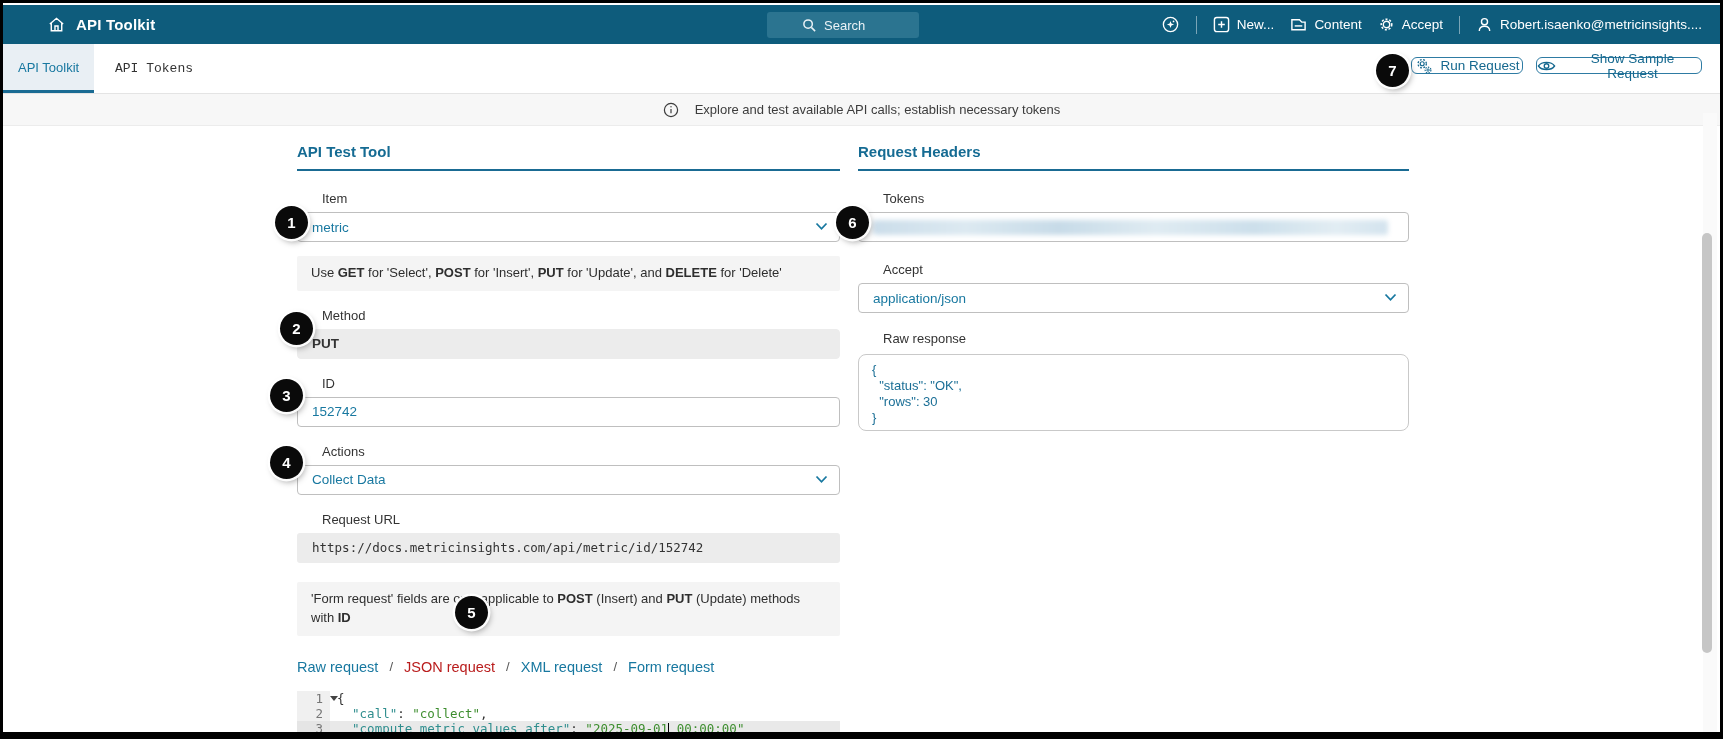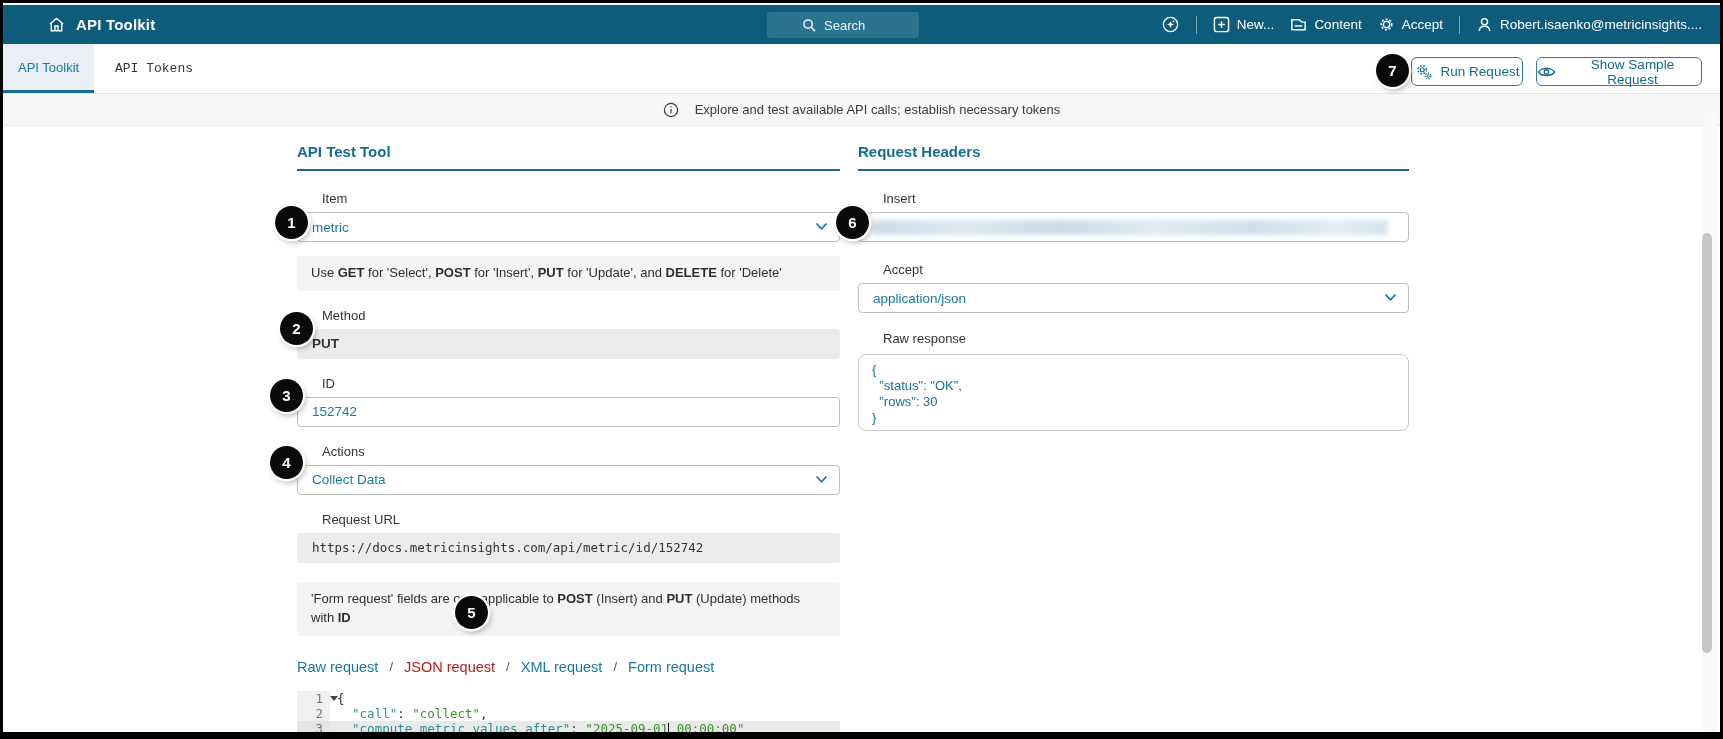--- a/index.html
+++ b/index.html
@@ -15,21 +15,21 @@
   .searchbox input::placeholder { color:#EAF2F6; opacity:1; }
   .nav-right { position:absolute; right:18px; top:0; height:39px; display:flex; align-items:center; gap:16px; font-size:13.5px; }
   .nav-item { display:flex; align-items:center; gap:7px; cursor:pointer; white-space:nowrap; }
   .nav-divider { width:1px; height:18px; background:rgba(255,255,255,.45); }
 
   
   .tabrow { position:absolute; left:0; top:41px; width:100%; height:49px; background:#fff; }
   .tab { position:absolute; top:0; height:49px; display:flex; align-items:center; justify-content:center; font-size:13px; cursor:pointer; padding:0 15px; }
   .tab.active { left:0; background:#E9EFF4; color:#1878A0; border-bottom:3px solid #1A6B93; }
   .tab.inactive { left:97px; color:#333;font-family:Liberation Mono, monospace; }
-  .btn { position:absolute; top:13px; height:29px; border:1px solid #2E7BA3; border-radius:6px; background:#fff; color:#15688F; font-size:13.5px; display:flex; align-items:center; justify-content:center; gap:8px; cursor:pointer; font-family:"Liberation Sans",sans-serif; }
+  .btn { position:absolute; top:13px; height:17px; border:1px solid #2E7BA3; border-radius:6px; background:#fff; color:#15688F; font-size:13.5px; display:flex; align-items:center; justify-content:center; gap:8px; cursor:pointer; font-family:"Liberation Sans",sans-serif; }
   .btn-run { left:1408px; width:112px; }
   .btn-sample { left:1533px; width:166px; }
 
   
   .info-strip { position:absolute; left:0; top:90px; width:100%; height:33px; background:#F7F7F7; border-top:1px solid #E4E4E4; border-bottom:1px solid #ECECEC; display:flex; align-items:center; justify-content:center; gap:16px; font-size:13px; color:#3C3C3C; }
 
   
   .col { position:absolute; top:140px; }
   .col-left { left:294px; width:543px; }
   .col-right { left:855px; width:551px; }
@@ -267,21 +267,21 @@
         <div class="ed-gutter"><span>4</span></div>
         <div class="ed-code"><span>}</span></div>
       </div>
     </div>
   </div>
 
   <div class="col col-right">
     <div class="section-title">Request Headers</div>
 
     <div class="fgroup" style="margin-top:20px;">
-      <div class="flabel">Insert</div>
+      <div class="flabel">Tokens</div>
       <div class="field">
         <div class="token-blur"></div>
       </div>
     </div>
 
     <div class="fgroup" style="margin-top:20px;">
       <div class="flabel">Accept</div>
       <div class="field teal">
         <span>application/json</span>
         <span class="chev">

